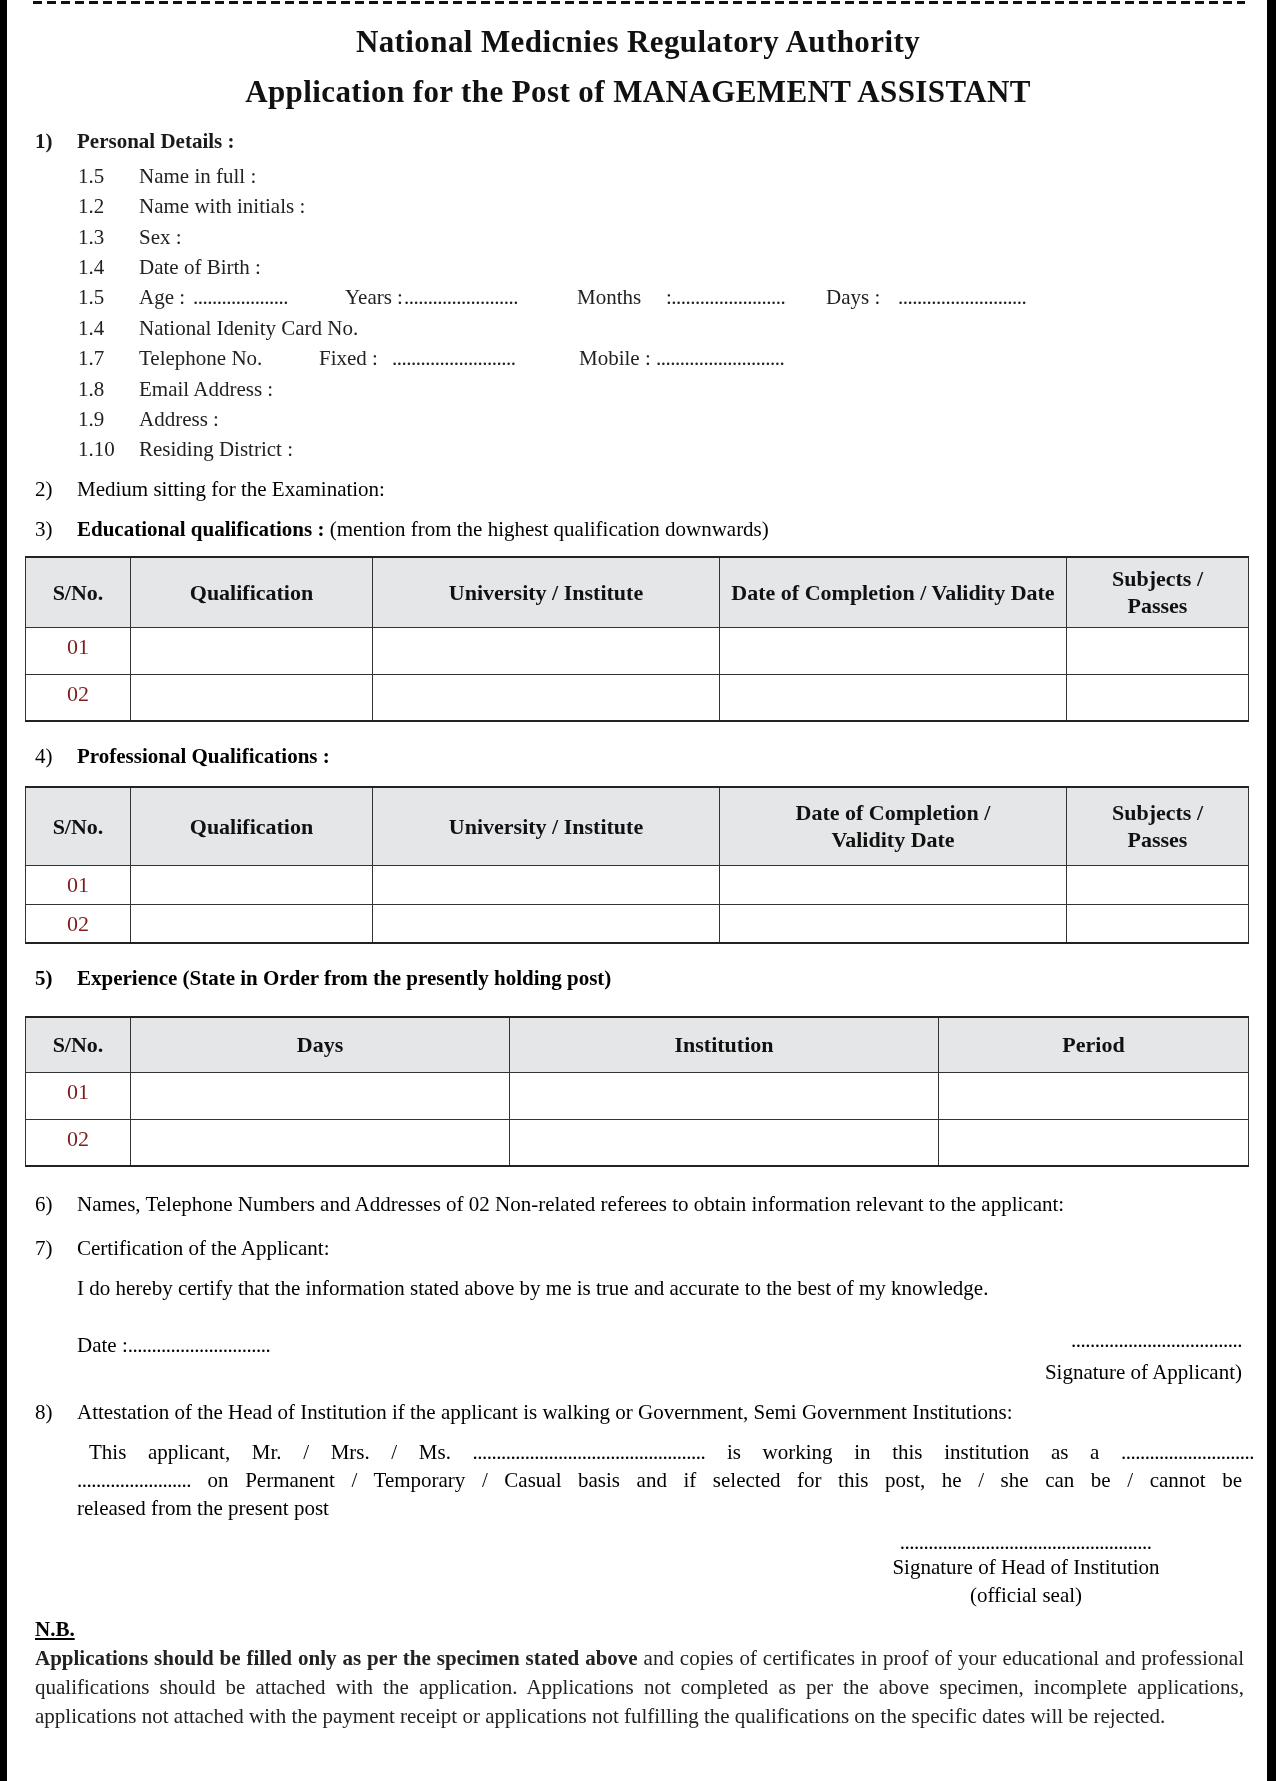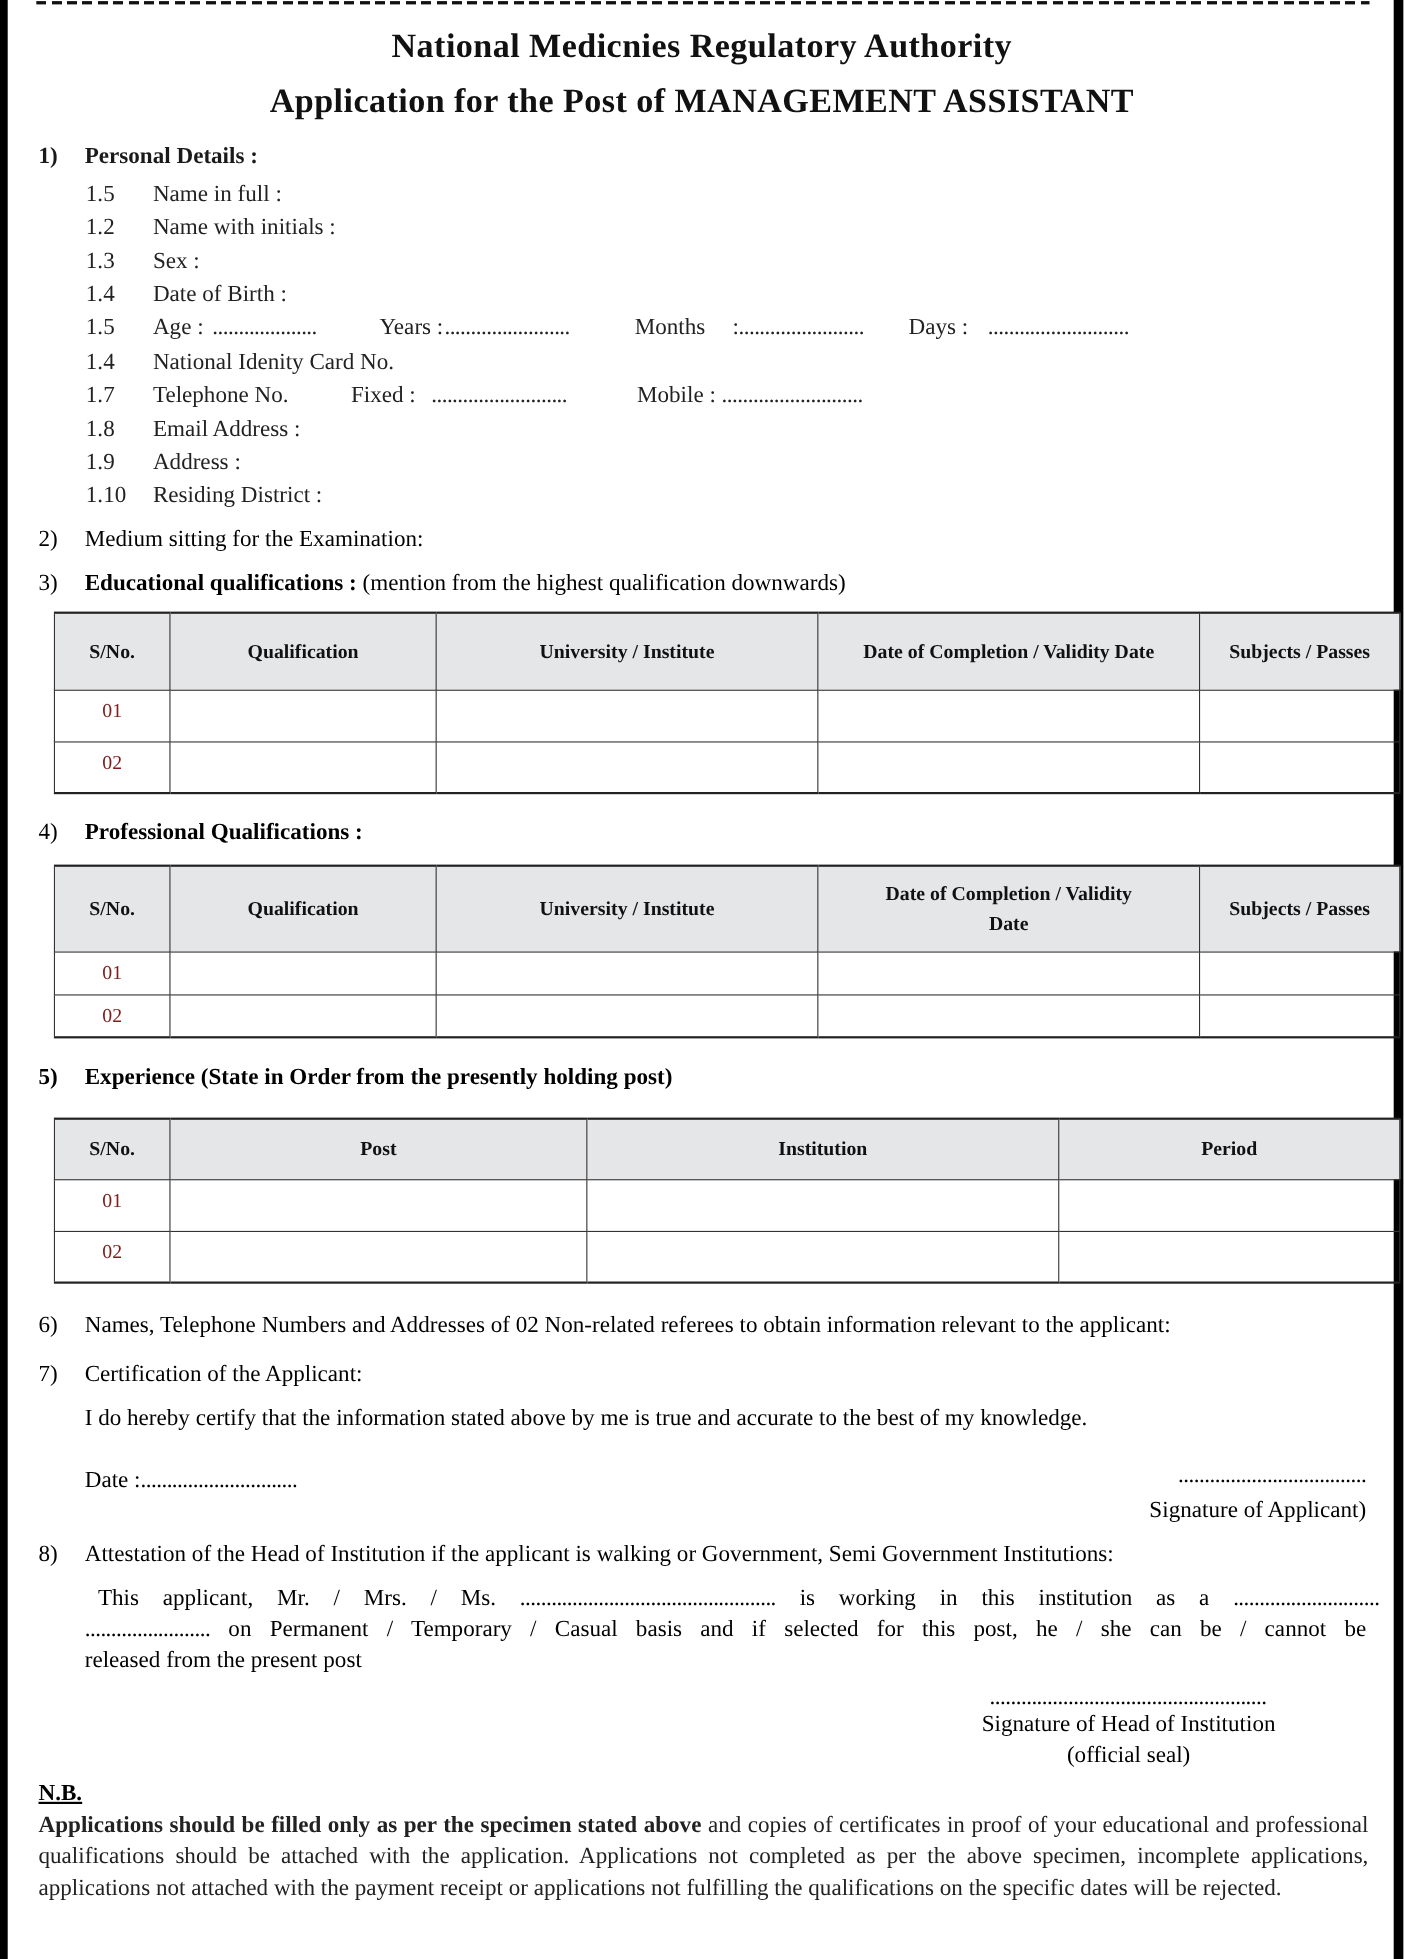--- a/index.html
+++ b/index.html
@@ -25,23 +25,23 @@
     .t2 { top: 74px; }
     .sec { font-size: 21px; }
     .sec-num { position: absolute; left: 35px; }
     .bold { font-weight: bold; }
     .item { font-size: 21px; color: #222; }
     .item .n { position: absolute; left: 78px; }
     .item .l { position: absolute; left: 139px; }
     .dots { letter-spacing: -0.5px; }
 
     table.form {
-      position: absolute; left: 49px; width: 1223px;
+      position: absolute; left: 25px; width: 1223px;
       border-collapse: collapse; table-layout: fixed;
-      font-size: 18px;
+      font-size: 22px;
     }
     table.form th, table.form td {
       border: 1.5px solid #333; text-align: center; vertical-align: middle;
       line-height: 27px;
     }
     table.form th { background: #e4e6e7; font-weight: bold; color: #111; }
     table.form td { color: #7f1d1d; font-family: Liberation Serif, serif; }
     table.form tr.hdr th { border-top: 2.5px solid #222; }
     table.form tr:last-child td { border-bottom: 2.5px solid #222; }
 
@@ -208,21 +208,21 @@
 <table class="form" style="top:1016px;">
   <colgroup>
     <col style="width:105px">
       <col style="width:379px">
       <col style="width:429px">
       <col style="width:310px">
   </colgroup>
   <tbody>
       <tr class="hdr" style="height:55px;">
     <th>S/No.</th>
-    <th>Post</th>
+    <th>Days</th>
     <th>Institution</th>
     <th>Period</th>
   </tr>
   <tr style="height:47px;">
     <td style="vertical-align:top; padding-top:5px;">01</td>
     <td></td>
     <td></td>
     <td></td>
   </tr>
   <tr style="height:47px;">

